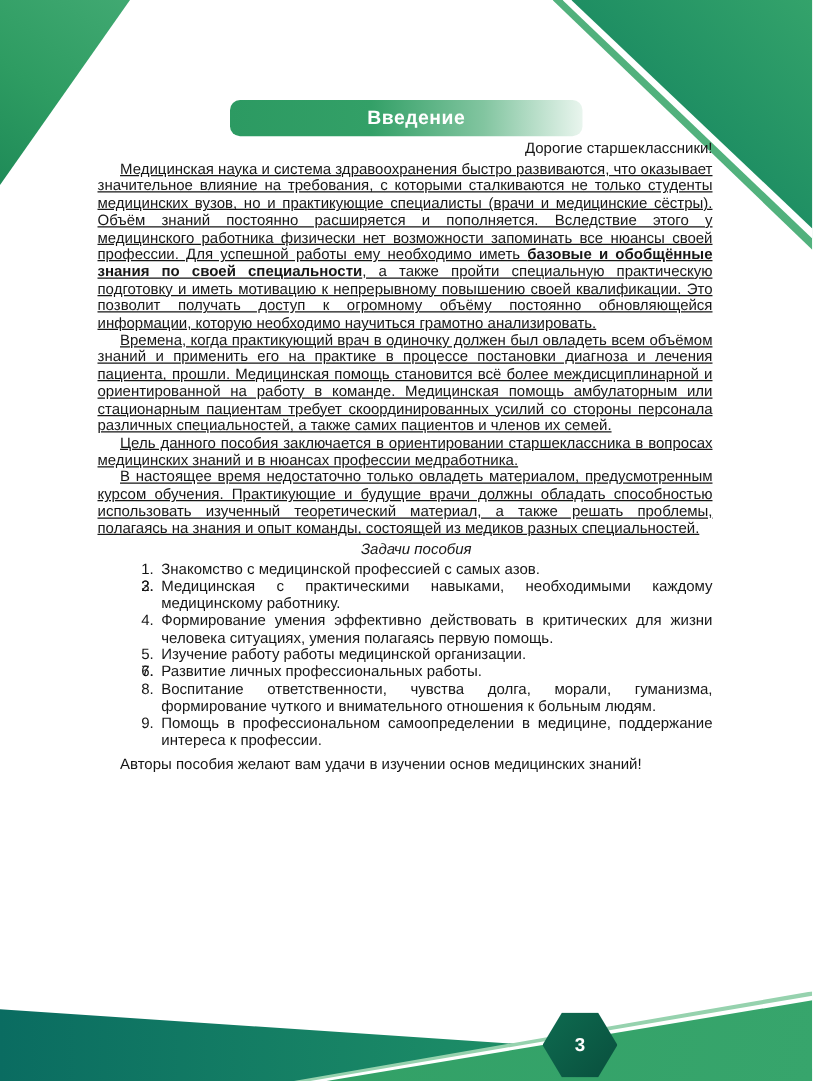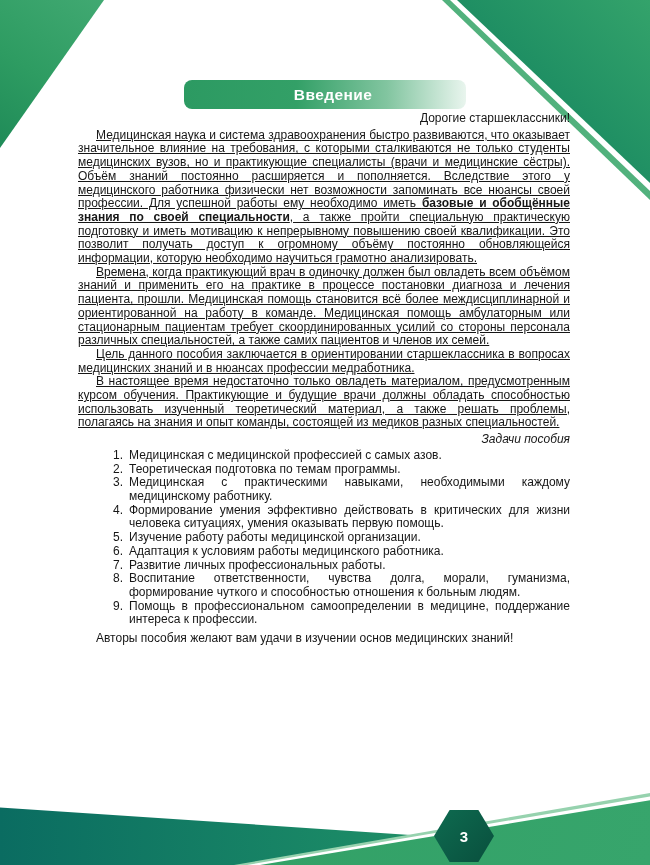--- a/index.html
+++ b/index.html
@@ -74,21 +74,21 @@
   .para {
     margin: 0;
     text-indent: 18px;
     text-decoration: underline;
   }
   .para b { font-weight: 700; }
   .tasks-heading {
     margin: 3px 0 2px 0;
     text-indent: 18px;
     font-style: italic;
-    text-align: right;
+    text-align: center;
   }
   .task {
     position: relative;
     margin: 0;
     padding-left: 51px;
     text-align: justify;
   }
   .task .num {
     position: absolute;
     left: 18px; top: 0;
@@ -162,49 +162,47 @@
 
     <p class="para">Времена, когда практикующий врач в одиночку должен был овладеть всем объёмом знаний и применить его на практике в процессе постановки диагноза и лечения пациента, прошли. Медицинская помощь становится всё более междисциплинарной и ориентированной на работу в команде. Медицинская помощь амбулаторным или стационарным пациентам требует скоординированных усилий со стороны персонала различных специальностей, а также самих пациентов и членов их семей.</p>
     <p class="para">Цель данного пособия заключается в ориентировании старшеклассника в вопросах медицинских знаний и в нюансах профессии медработника.</p>
     <p class="para">В настоящее время недостаточно только овладеть материалом, предусмотренным курсом обучения. Практикующие и будущие врачи должны обладать способностью использовать изученный теоретический материал, а также решать проблемы, полагаясь на знания и опыт команды, состоящей из медиков разных специальностей.</p>
 
     <p class="tasks-heading">Задачи пособия</p>
 
     <div>
       <div class="task">
         <span class="num">1.</span>
-        <span>Медицинская с медицинской профессией с самых азов.</span>
+        <span>Знакомство с медицинской профессией с самых азов.</span>
       </div>
       <div class="task">
         <span class="num">2.</span>
-        <span>Теоретическая подготовка по темам программы.</span>
       </div>
       <div class="task">
         <span class="num">3.</span>
         <span>Медицинская с практическими навыками, необходимыми каждому медицинскому работнику.</span>
       </div>
       <div class="task">
         <span class="num">4.</span>
-        <span>Формирование умения эффективно действовать в критических для жизни человека ситуациях, умения оказывать первую помощь.</span>
+        <span>Формирование умения эффективно действовать в критических для жизни человека ситуациях, умения полагаясь первую помощь.</span>
       </div>
       <div class="task">
         <span class="num">5.</span>
         <span>Изучение работу работы медицинской организации.</span>
       </div>
       <div class="task">
         <span class="num">6.</span>
-        <span>Адаптация к условиям работы медицинского работника.</span>
       </div>
       <div class="task">
         <span class="num">7.</span>
         <span>Развитие личных профессиональных работы.</span>
       </div>
       <div class="task">
         <span class="num">8.</span>
-        <span>Воспитание ответственности, чувства долга, морали, гуманизма, формирование чуткого и способностью отношения к больным людям.</span>
+        <span>Воспитание ответственности, чувства долга, морали, гуманизма, формирование чуткого и внимательного отношения к больным людям.</span>
       </div>
       <div class="task">
         <span class="num">9.</span>
         <span>Помощь в профессиональном самоопределении в медицине, поддержание интереса к профессии.</span>
       </div>
     </div>
 
     <p class="closing">Авторы пособия желают вам удачи в изучении основ медицинских знаний!</p>
   </div>
 

